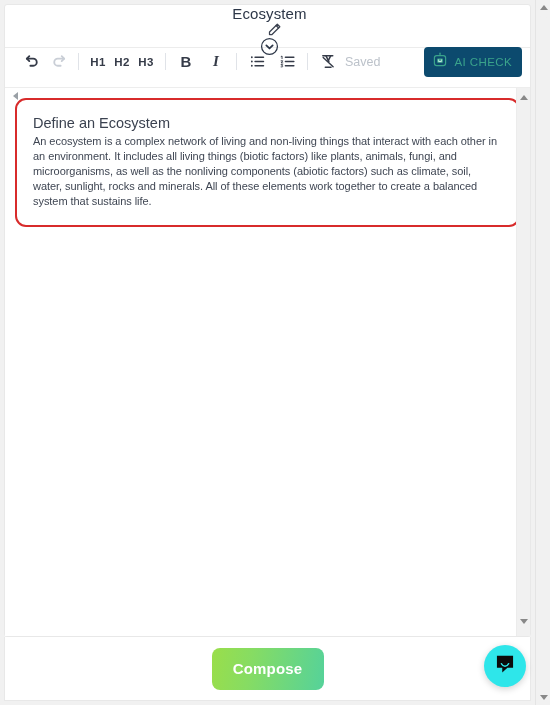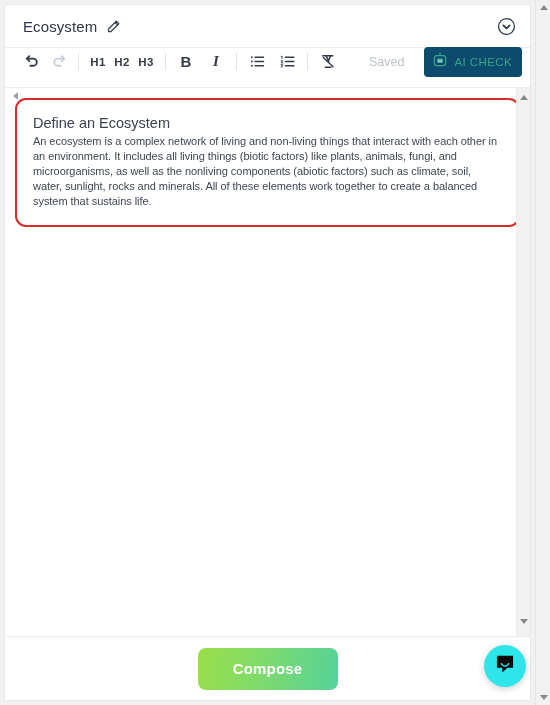--- a/index.html
+++ b/index.html
@@ -62,20 +62,21 @@
   }
 
   
   .doc-header {
     position: relative;
     height: 43px;
     border-bottom: 1px solid #ececec;
     display: flex;
     align-items: center;
     padding: 0 14px 0 18px;
+    flex-direction: column;
   }
   .doc-title {
     font-size: 15px;
     color: #2d3748;
     letter-spacing: .1px;
   }
   .pencil-btn {
     margin-left: 9px;
     display: inline-flex;
     align-items: center;
@@ -121,21 +122,21 @@
   .tb-sep {
     width: 1px; height: 17px;
     background: #e0e3e8;
     margin: 0 7px;
     flex: none;
   }
   .tb-gap { width: 4px; flex: none; }
   .saved-label {
     font-size: 12.5px;
     color: #bcc2ca;
-    margin-left: 28px;
+    margin-left: 4px;
     white-space: nowrap;
   }
   .tb-spacer { flex: 1; }
 
   .ai-check {
     display: flex;
     align-items: center;
     gap: 6px;
     background: #0c4a6e;
     border-radius: 4px;
@@ -225,21 +226,21 @@
     width: 527px;
     height: 64px;
     background: #ffffff;
     border: 1px solid #e8e8e8;
     border-top: none;
     display: flex;
     align-items: center;
     justify-content: center;
   }
   .compose-btn {
-    width: 140px;
+    width: 112px;
     height: 42px;
     border: none;
     border-radius: 8px;
     background: linear-gradient(100deg, #9ade4a 0%, #86dc63 35%, #55d29a 100%);
     color: #ffffff;
     font-size: 15px;
     font-weight: bold;
     font-family: "Liberation Sans", sans-serif;
     cursor: pointer;
     letter-spacing: .2px;

